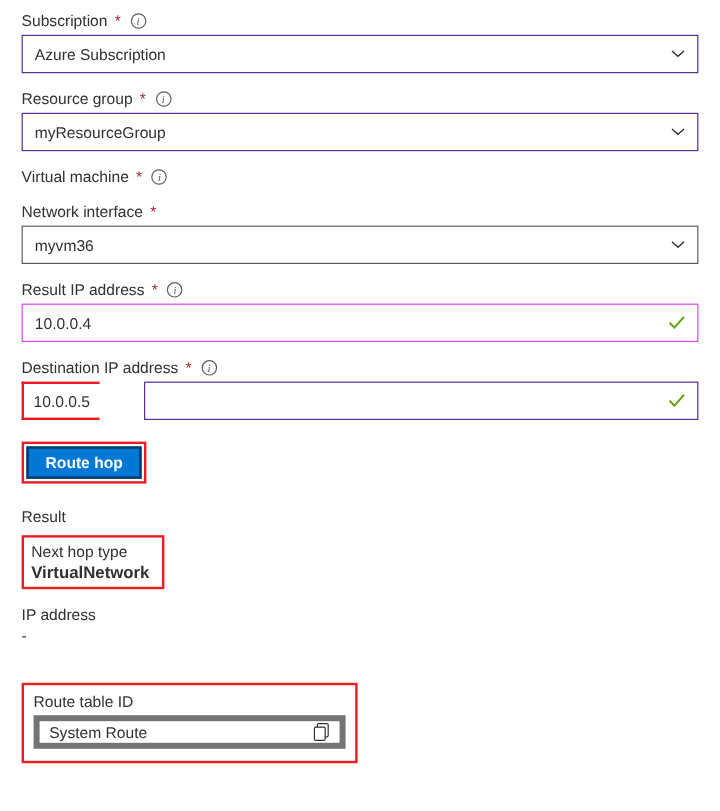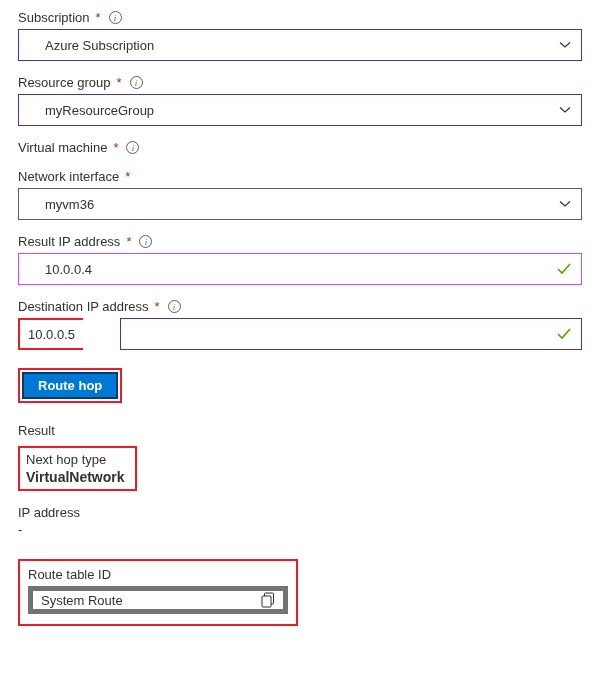--- a/index.html
+++ b/index.html
@@ -41,21 +41,21 @@
       margin-left: 4px;
       cursor: pointer;
     }
     .select-box, .input-box {
       position: relative;
       width: 100%;
       height: 32px;
       border: 1px solid #605e5c;
       display: flex;
       align-items: center;
-      padding: 0 26px;
+      padding: 0 10px;
       background: #fff;
       cursor: pointer;
       font-size: 13px;
     }
     .select-box.purple {
       border: 1px solid #5c2d91;
     }
     .input-box.purple {
       border: 1px solid #d946ef;
     }
@@ -137,21 +137,21 @@
       margin-top: 14px;
     }
     .ip-label {
       font-size: 13px;
     }
     .ip-value {
       font-size: 13px;
       margin-top: 2px;
     }
     .route-section {
-      margin-top: 22px;
+      margin-top: 32px;
       border: 2px solid #ed1c24;
       padding: 6px 8px 10px 8px;
       width: 280px;
     }
     .route-label {
       font-size: 13px;
       margin-bottom: 4px;
     }
     .route-input {
       border: 5px solid #737373;

